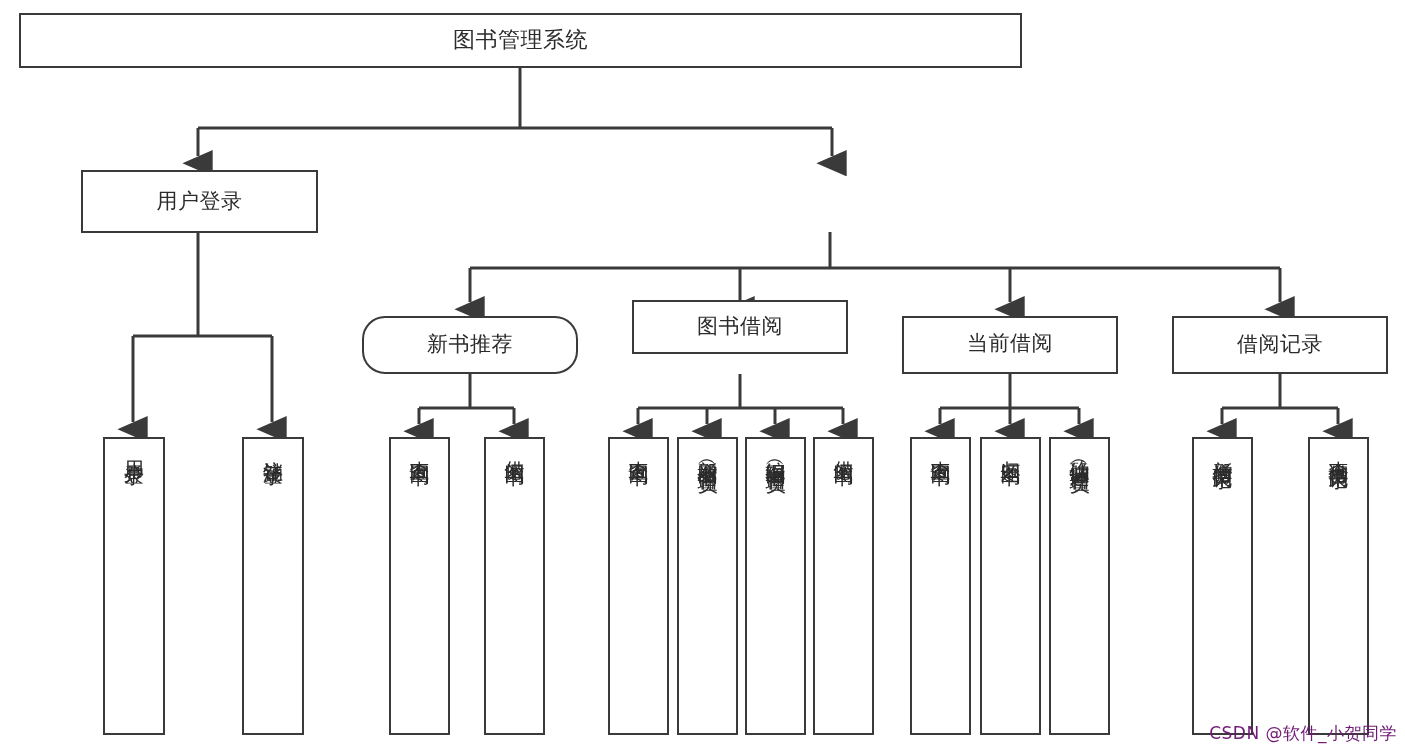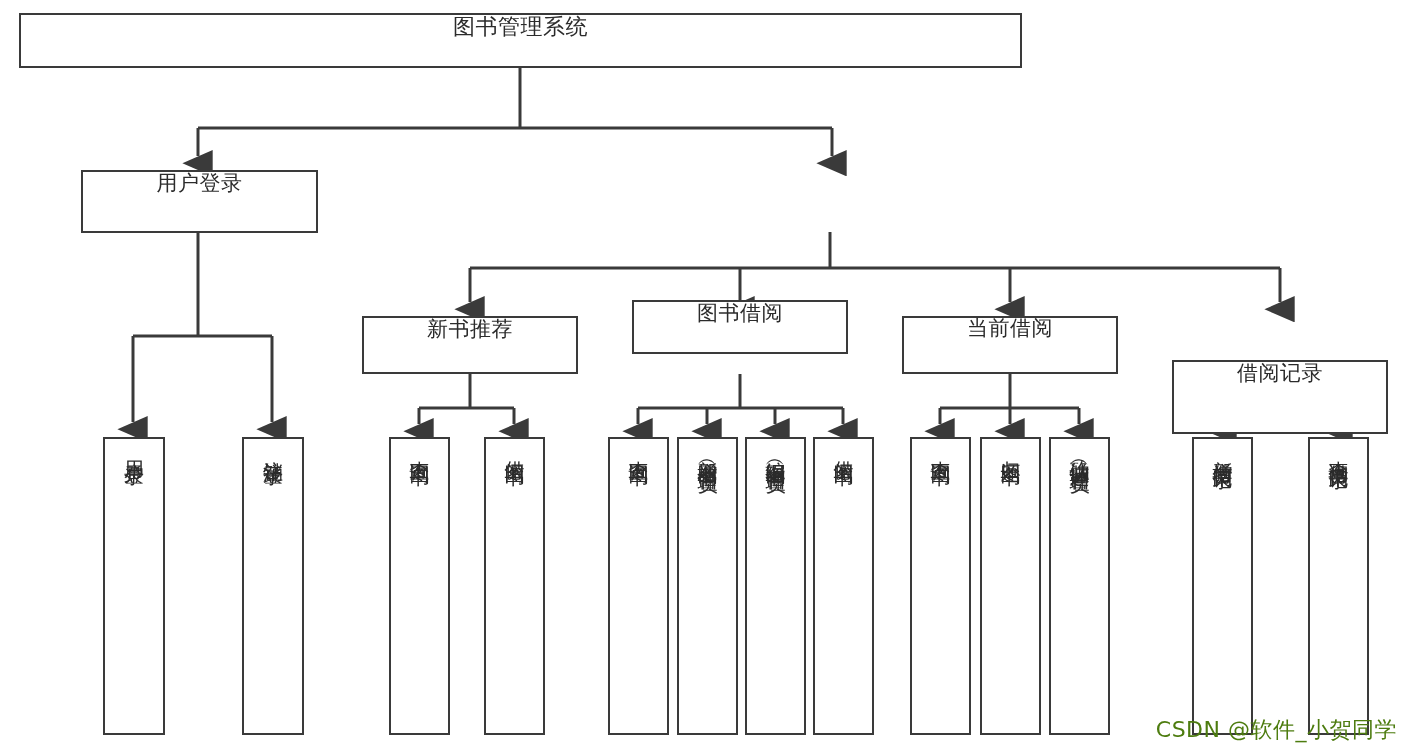--- a/index.html
+++ b/index.html
@@ -24,21 +24,21 @@
     width: 1405px;
     height: 747px;
     pointer-events: none;
   }
   .node {
     position: absolute;
     box-sizing: border-box;
     border: 2.5px solid #3a3a3a;
     background: #ffffff;
     display: flex;
-    align-items: flex-start;
+    align-items: center;
     justify-content: center;
     color: #2b2b2b;
   }
   .node.horiz .label {
     font-size: 21px;
     line-height: 1.1;
     letter-spacing: 0.5px;
     white-space: nowrap;
   }
   .node.vert {
@@ -55,22 +55,22 @@
     white-space: nowrap;
     text-align: left;
   }
   #title-node .label {
     font-size: 22px;
   }
   .watermark {
     position: absolute;
     right: 8px;
     bottom: 2px;
-    font-size: 22px;
-    color: #4d7c0f;
+    font-size: 17px;
+    color: #701a75;
     letter-spacing: 0.5px;
     white-space: nowrap;
     z-index: 5;
     margin-top: 25px;
   }
 </style>
 </head>
 <body>
 
 <div id="canvas">
@@ -126,30 +126,30 @@
   </svg>
 
   <div class="node horiz" id="title-node" style="left:19px; top:13px; width:1003px; height:55px;">
     <span class="label">图书管理系统</span>
   </div>
 
   <div class="node horiz" style="left:81px; top:170px; width:237px; height:63px;">
     <span class="label">用户登录</span>
   </div>
 
-  <div class="node horiz" style="left:362px; top:316px; width:216px; height:58px;">
+  <div class="node horiz" style="left:362px; top:316px; width:216px; height:58px;border-radius:23px;">
     <span class="label">新书推荐</span>
   </div>
   <div class="node horiz" style="left:632px; top:300px; width:216px; height:54px;">
     <span class="label">图书借阅</span>
   </div>
   <div class="node horiz" style="left:902px; top:316px; width:216px; height:58px;font-family:Liberation Mono, monospace;">
     <span class="label">当前借阅</span>
   </div>
-  <div class="node horiz" style="left:1172px; top:316px; width:216px; height:74px;margin-top:44px;">
+  <div class="node horiz" style="left:1172px; top:316px; width:216px; height:58px;">
     <span class="label">借阅记录</span>
   </div>
 
   <div class="node vert" style="left:103px; top:437px; width:62px; height:298px;">
     <span class="label">用户登录</span>
   </div>
   <div class="node vert" style="left:242px; top:437px; width:62px; height:298px;">
     <span class="label">注销登录</span>
   </div>
 

